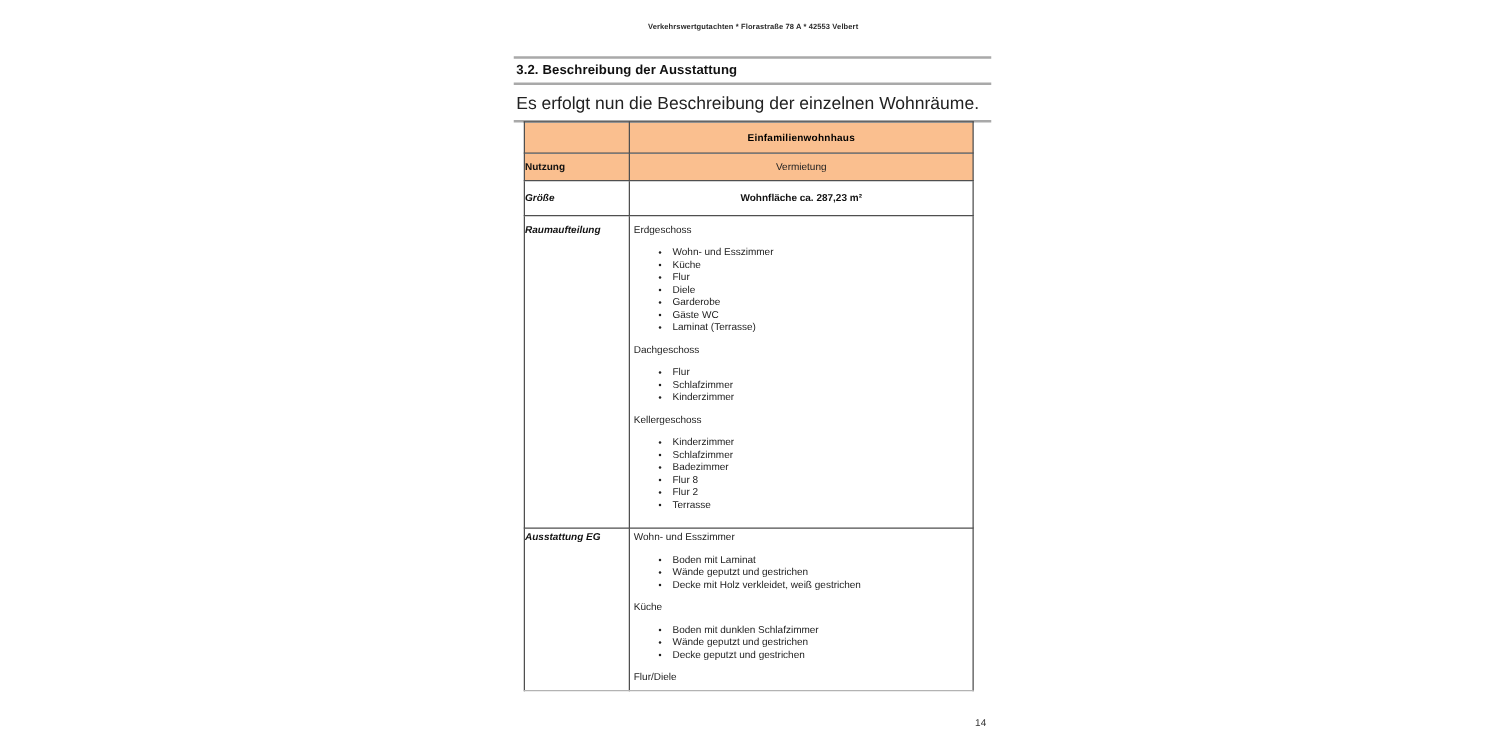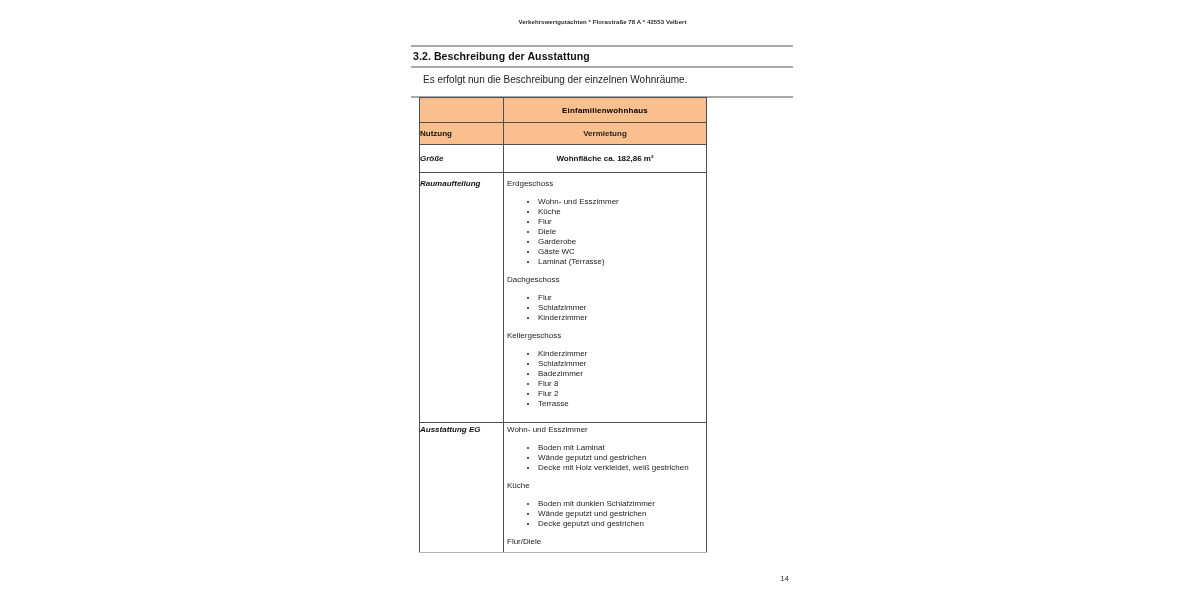--- a/index.html
+++ b/index.html
@@ -33,26 +33,26 @@
   }
   .rule-header{top:45px;}
   .rule-heading{top:66px;}
   .rule-table{top:96px;}
   .section-heading{
     position:absolute;top:50px;left:1px;margin:0;
     font-size:10.5px;font-weight:bold;color:#111;
     letter-spacing:0.1px;
   }
   .intro{
-    position:absolute;top:74px;left:11px;margin:0;
-    font-size:10px;color:#222;
+    position:absolute;top:74px;left:1px;margin:0;
+    font-size:14px;color:#222;
   }
   .spec-table{
     position:absolute;left:7px;top:97px;
-    width:288px;
+    width:360px;
     border-collapse:collapse;
     table-layout:fixed;
   }
   .spec-table td{
     border:1px solid var(--border);
     font-size:8px;
     padding:0;
     overflow:hidden;
   }
   .col-label{width:84px;}
@@ -70,21 +70,21 @@
     color:#000;
     letter-spacing:0.2px;
   }
   .label-cell{
     font-weight:bold;
     font-style:italic;
     padding-left:4px;
     color:#111;
   }
   .label-upright{font-style:normal;}
-  .value-cell{text-align:center;color:#222;font-weight:bold;}
+  .value-cell{text-align:center;color:#222;}
   .value-bold{font-weight:bold;color:#111;}
   .raum-row td{vertical-align:top;padding-top:6px;}
   .ausstattung-row td{vertical-align:top;padding-top:2px;}
   .ausstattung-row td{border-bottom:1px solid #b3b3b3;}
   .content-cell{padding-left:3px !important;text-align:left;}
   .content-cell .cell-heading{
     line-height:10px;
     color:#222;
   }
   .bullet-list{
@@ -126,21 +126,21 @@
       <tr class="title-row">
         <td class="fill"></td>
         <td class="fill title-cell">Einfamilienwohnhaus</td>
       </tr>
       <tr class="nutzung-row">
         <td class="fill label-cell label-upright">Nutzung</td>
         <td class="fill value-cell">Vermietung</td>
       </tr>
       <tr class="groesse-row">
         <td class="label-cell">Größe</td>
-        <td class="value-cell value-bold">Wohnfläche ca. 182,86 m²</td>
+        <td class="value-cell value-bold">Wohnfläche ca. 287,23 m²</td>
       </tr>
       <tr class="raum-row">
         <td class="label-cell">Raumaufteilung</td>
         <td class="content-cell">
             <div class="cell-heading">Erdgeschoss</div>
             <ul class="bullet-list">
               <li>Wohn- und Esszimmer</li>
               <li>Küche</li>
               <li>Flur</li>
               <li>Diele</li>

